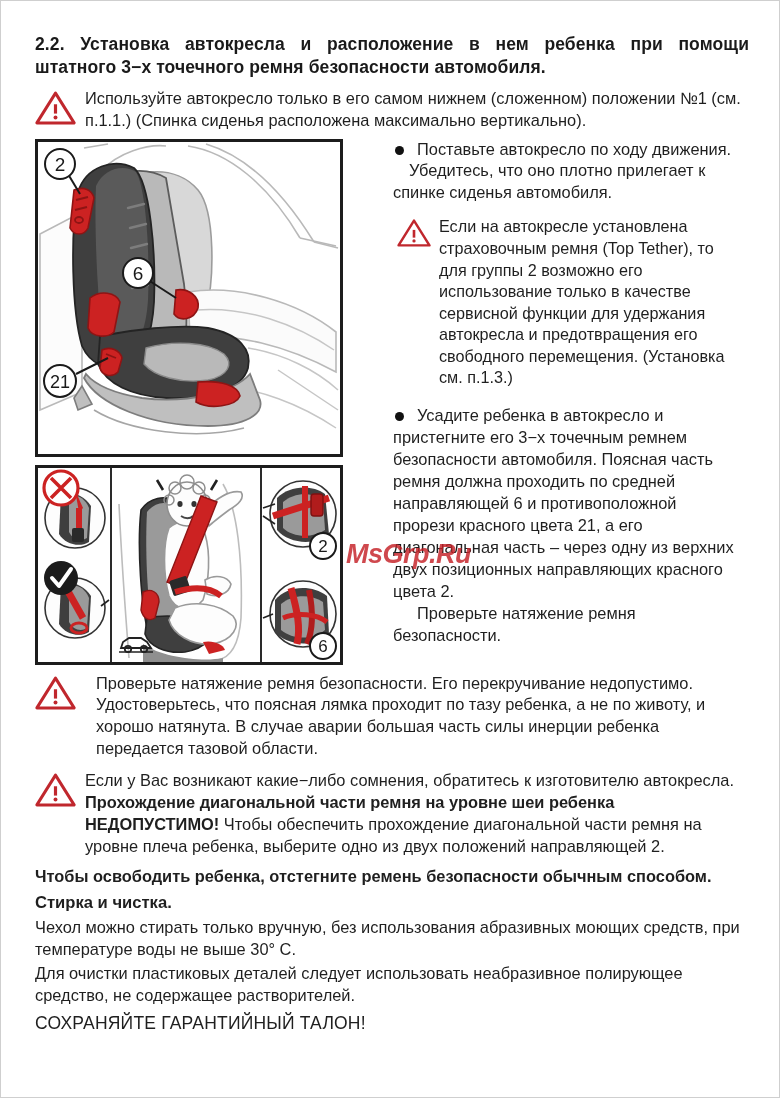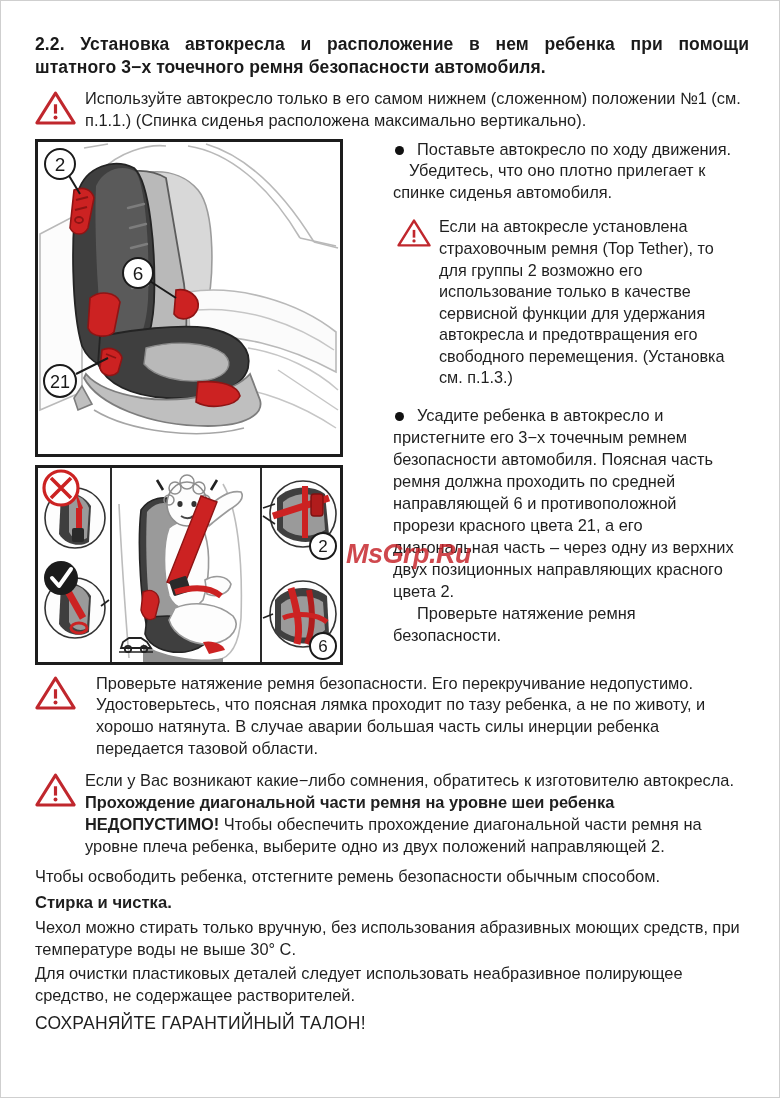--- a/index.html
+++ b/index.html
@@ -469,21 +469,21 @@
       <span class="warn-icon">
         <svg viewBox="0 0 44 38" width="41" height="36" aria-hidden="true">
           <path d="M22 3 L42 35 L2 35 Z" fill="none" stroke="#c0272d" stroke-width="3.2" stroke-linejoin="round"></path>
           <rect x="20.3" y="15" width="3.4" height="10" fill="#c0272d"></rect>
           <circle cx="22" cy="29.2" r="2.1" fill="#c0272d"></circle>
         </svg>
       </span>
       <span class="warn-text"><span>Если у Вас возникают какие−либо сомнения, обратитесь к изготовителю автокресла. </span><b>Прохождение диагональной части ремня на уровне шеи ребенка  НЕДОПУСТИМО!</b><span> Чтобы обеспечить прохождение диагональной части ремня на уровне плеча ребенка, выберите одно из двух положений направляющей 2.</span></span>
     </div>
 
-    <div class="body-text plain-block" style="margin-top:8px;">Чтобы освободить ребенка, отстегните ремень безопасности обычным способом.</div>
+    <div class="body-text plain-block" style="margin-top:8px;font-weight:bold;">Чтобы освободить ребенка, отстегните ремень безопасности обычным способом.</div>
 
     <div class="body-text subhead" style="margin-top:4px;">Стирка и чистка.</div>
     <div class="body-text plain-block">Чехол можно стирать только вручную, без использования абразивных моющих средств, при температуре воды не выше 30° C.</div>
     <div class="body-text plain-block">Для очистки пластиковых деталей следует использовать неабразивное полирующее средство, не содержащее растворителей.</div>
 
     <div class="final-line">СОХРАНЯЙТЕ ГАРАНТИЙНЫЙ ТАЛОН!</div>
   </div>
 
   <div class="watermark">MsGrp.Ru</div>
 </div>

